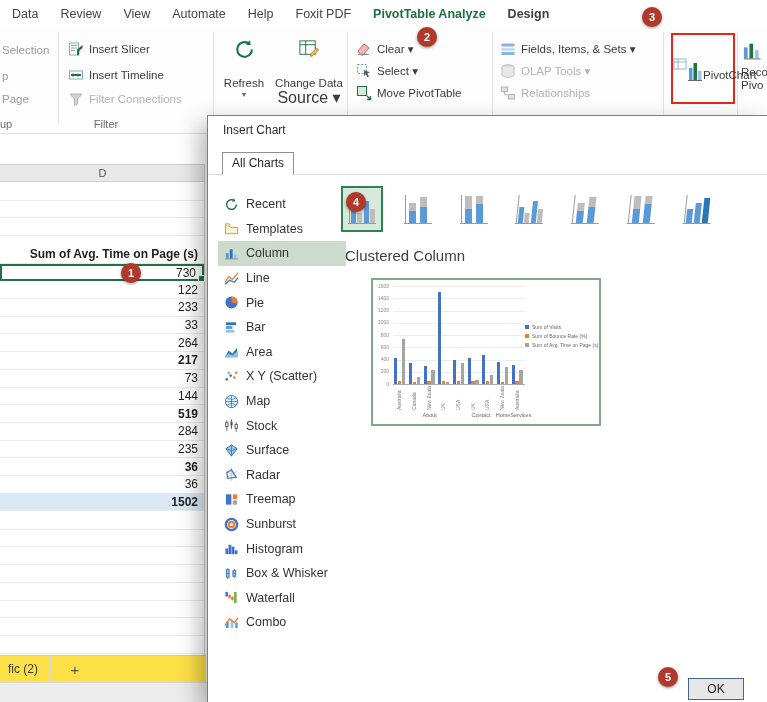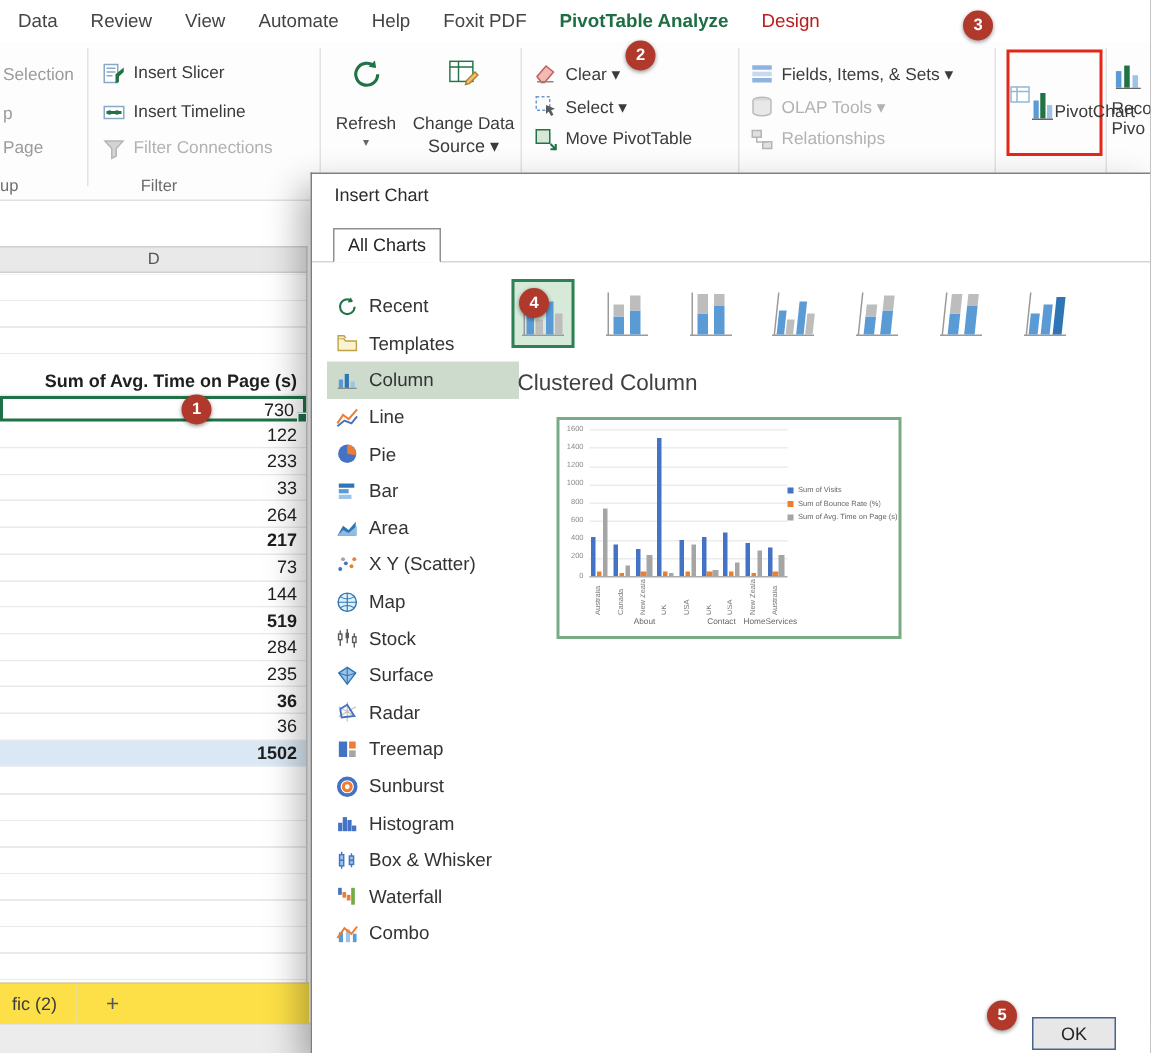--- a/index.html
+++ b/index.html
@@ -4,21 +4,21 @@
 <style>
   html,body{margin:0;padding:0;background:#888;}
   .screen{position:relative;width:767px;height:702px;background:#fff;overflow:hidden;
     font-family:"Liberation Sans","DejaVu Sans",sans-serif;color:#252525;}
 
   
   .menubar{position:absolute;left:0;top:0;width:100%;height:28px;background:#fff;display:flex;
     align-items:center;gap:22px;padding-left:12px;font-size:12.5px;color:#444;box-sizing:border-box;}
   .menu-tab{white-space:nowrap;cursor:default;}
   .menu-tab.active{color:#1e6e43;font-weight:700;}
-  .menu-tab.contextual{color:#b91c1c;}
+  .menu-tab.contextual{color:#404040;font-weight:bold;}
 
   
   .ribbon{position:absolute;left:0;top:28px;width:100%;height:106px;background:#fdfdfd;
     border-bottom:1px solid #e1e1e1;font-size:11.5px;box-sizing:border-box;}
   .vdiv{position:absolute;top:4px;height:92px;width:1px;background:#e3e3e3;}
   .vd-a{left:58px}.vd-b{left:213px}.vd-c{left:347px}.vd-d{left:492px}.vd-e{left:663px}.vd-f{left:737px}
   .frag{position:absolute;font-size:11.5px;color:#9b9b9b;white-space:nowrap;}
   .frag-1{left:2px;top:16px}.frag-2{left:2px;top:42px}.frag-3{left:2px;top:65px}
   .grouplabel{position:absolute;font-size:11px;color:#6f6d6b;text-align:center;}
   .frag-g{left:0;top:90px;width:40px;text-align:left;}
@@ -29,21 +29,21 @@
   .ricon svg{width:16px;height:16px;}
   .r-slicer{left:68px;top:13px}.r-timeline{left:68px;top:39px}.r-ficonn{left:68px;top:63px}
   .r-clear{left:356px;top:13px}.r-select{left:356px;top:35px}.r-move{left:356px;top:57px}
   .r-fields{left:500px;top:13px}.r-olap{left:500px;top:35px}.r-rel{left:500px;top:57px}
   .bigbtn{position:absolute;display:flex;flex-direction:column;align-items:center;color:#3b3b3b;}
   .bigbtn .bicon{display:inline-flex;margin-top:4px;}
   .bigbtn .bicon svg{width:23px;height:23px;}
   .bb-refresh{left:216px;top:6px;width:56px}
   .bb-change{left:272px;top:6px;width:74px}
   .blabel{margin-top:16px;font-size:11.5px;line-height:13px;text-align:center;}
-  .blabel2{margin-top:1px;font-size:12px;line-height:13px;text-align:center;}
+  .blabel2{margin-top:1px;font-size:16px;line-height:13px;text-align:center;}
   .caret{font-size:8px;color:#666;line-height:8px;margin-top:1px;}
   .red-box{position:absolute;left:671px;top:5px;width:64px;height:71px;border:2px solid #e5271a;
     box-sizing:border-box;z-index:5;}
   .pcbtn{width:100%;height:100%;display:flex;flex-direction:row;align-items:center;padding-top:6px;
     box-sizing:border-box;color:#3b3b3b;border-radius:29px;}
   .pcbtn .bicon svg{width:30px;height:26px;}
   .pcbtn .pclabel{margin-top:7px;font-size:11.5px;}
   .recom{position:absolute;left:741px;top:12px;width:40px;display:flex;flex-direction:column;
     align-items:flex-start;color:#3b3b3b;}
   .recom .bicon svg{width:28px;height:24px;}

